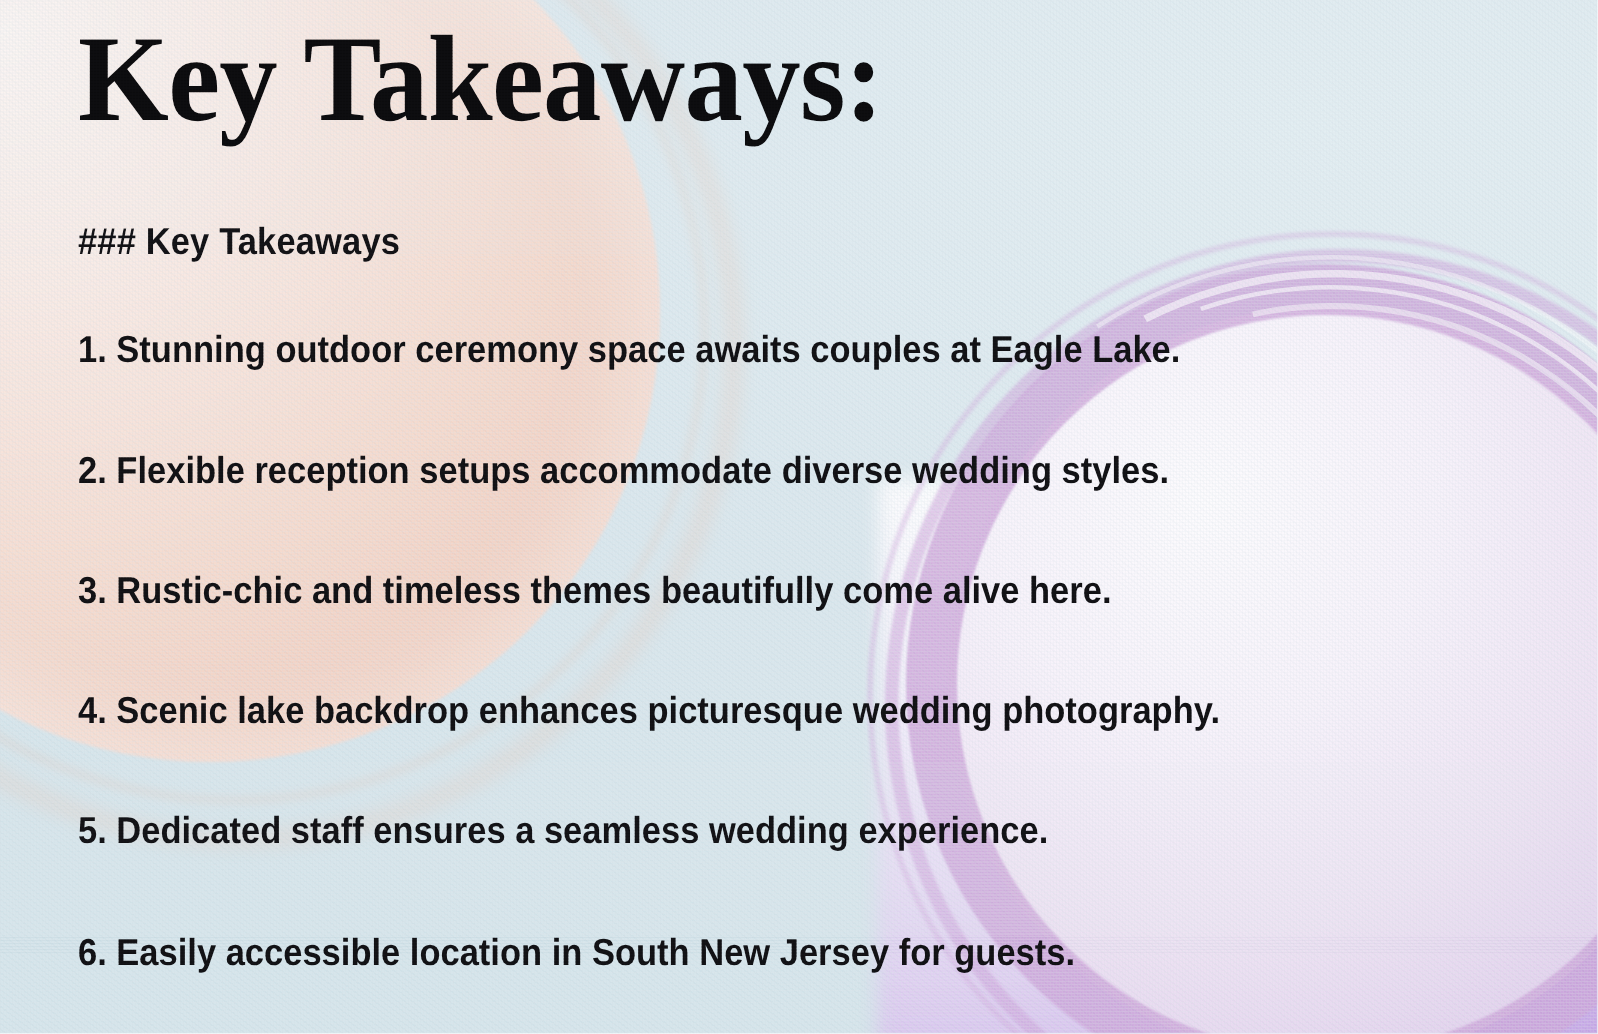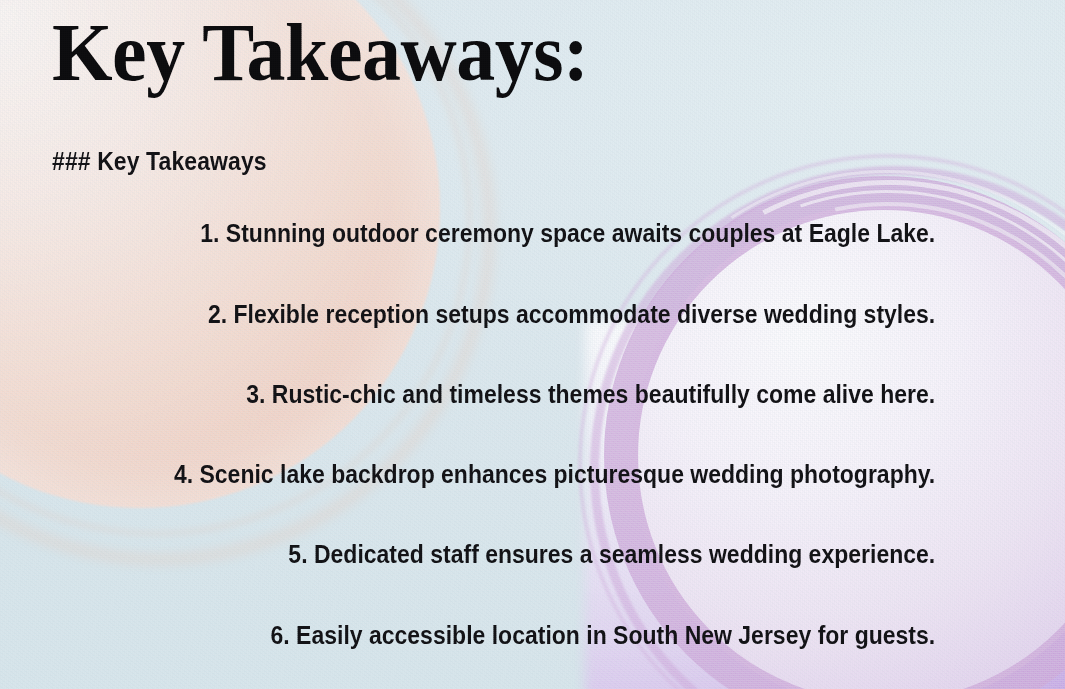--- a/index.html
+++ b/index.html
@@ -208,21 +208,20 @@
     letter-spacing: .1px;
     transform: scaleX(.92);
     transform-origin: left center;
     white-space: nowrap;
   }
 
   .takeaway-list {
     margin: 0;
     padding: 0;
     list-style: none;
-    text-align: right;
   }
 
   .takeaway-item {
     font-family: "Liberation Sans", sans-serif;
     font-weight: 700;
     font-size: 25px;
     line-height: 1.05;
     color: #111114;
     letter-spacing: 0px;
     margin-bottom: 54px;

